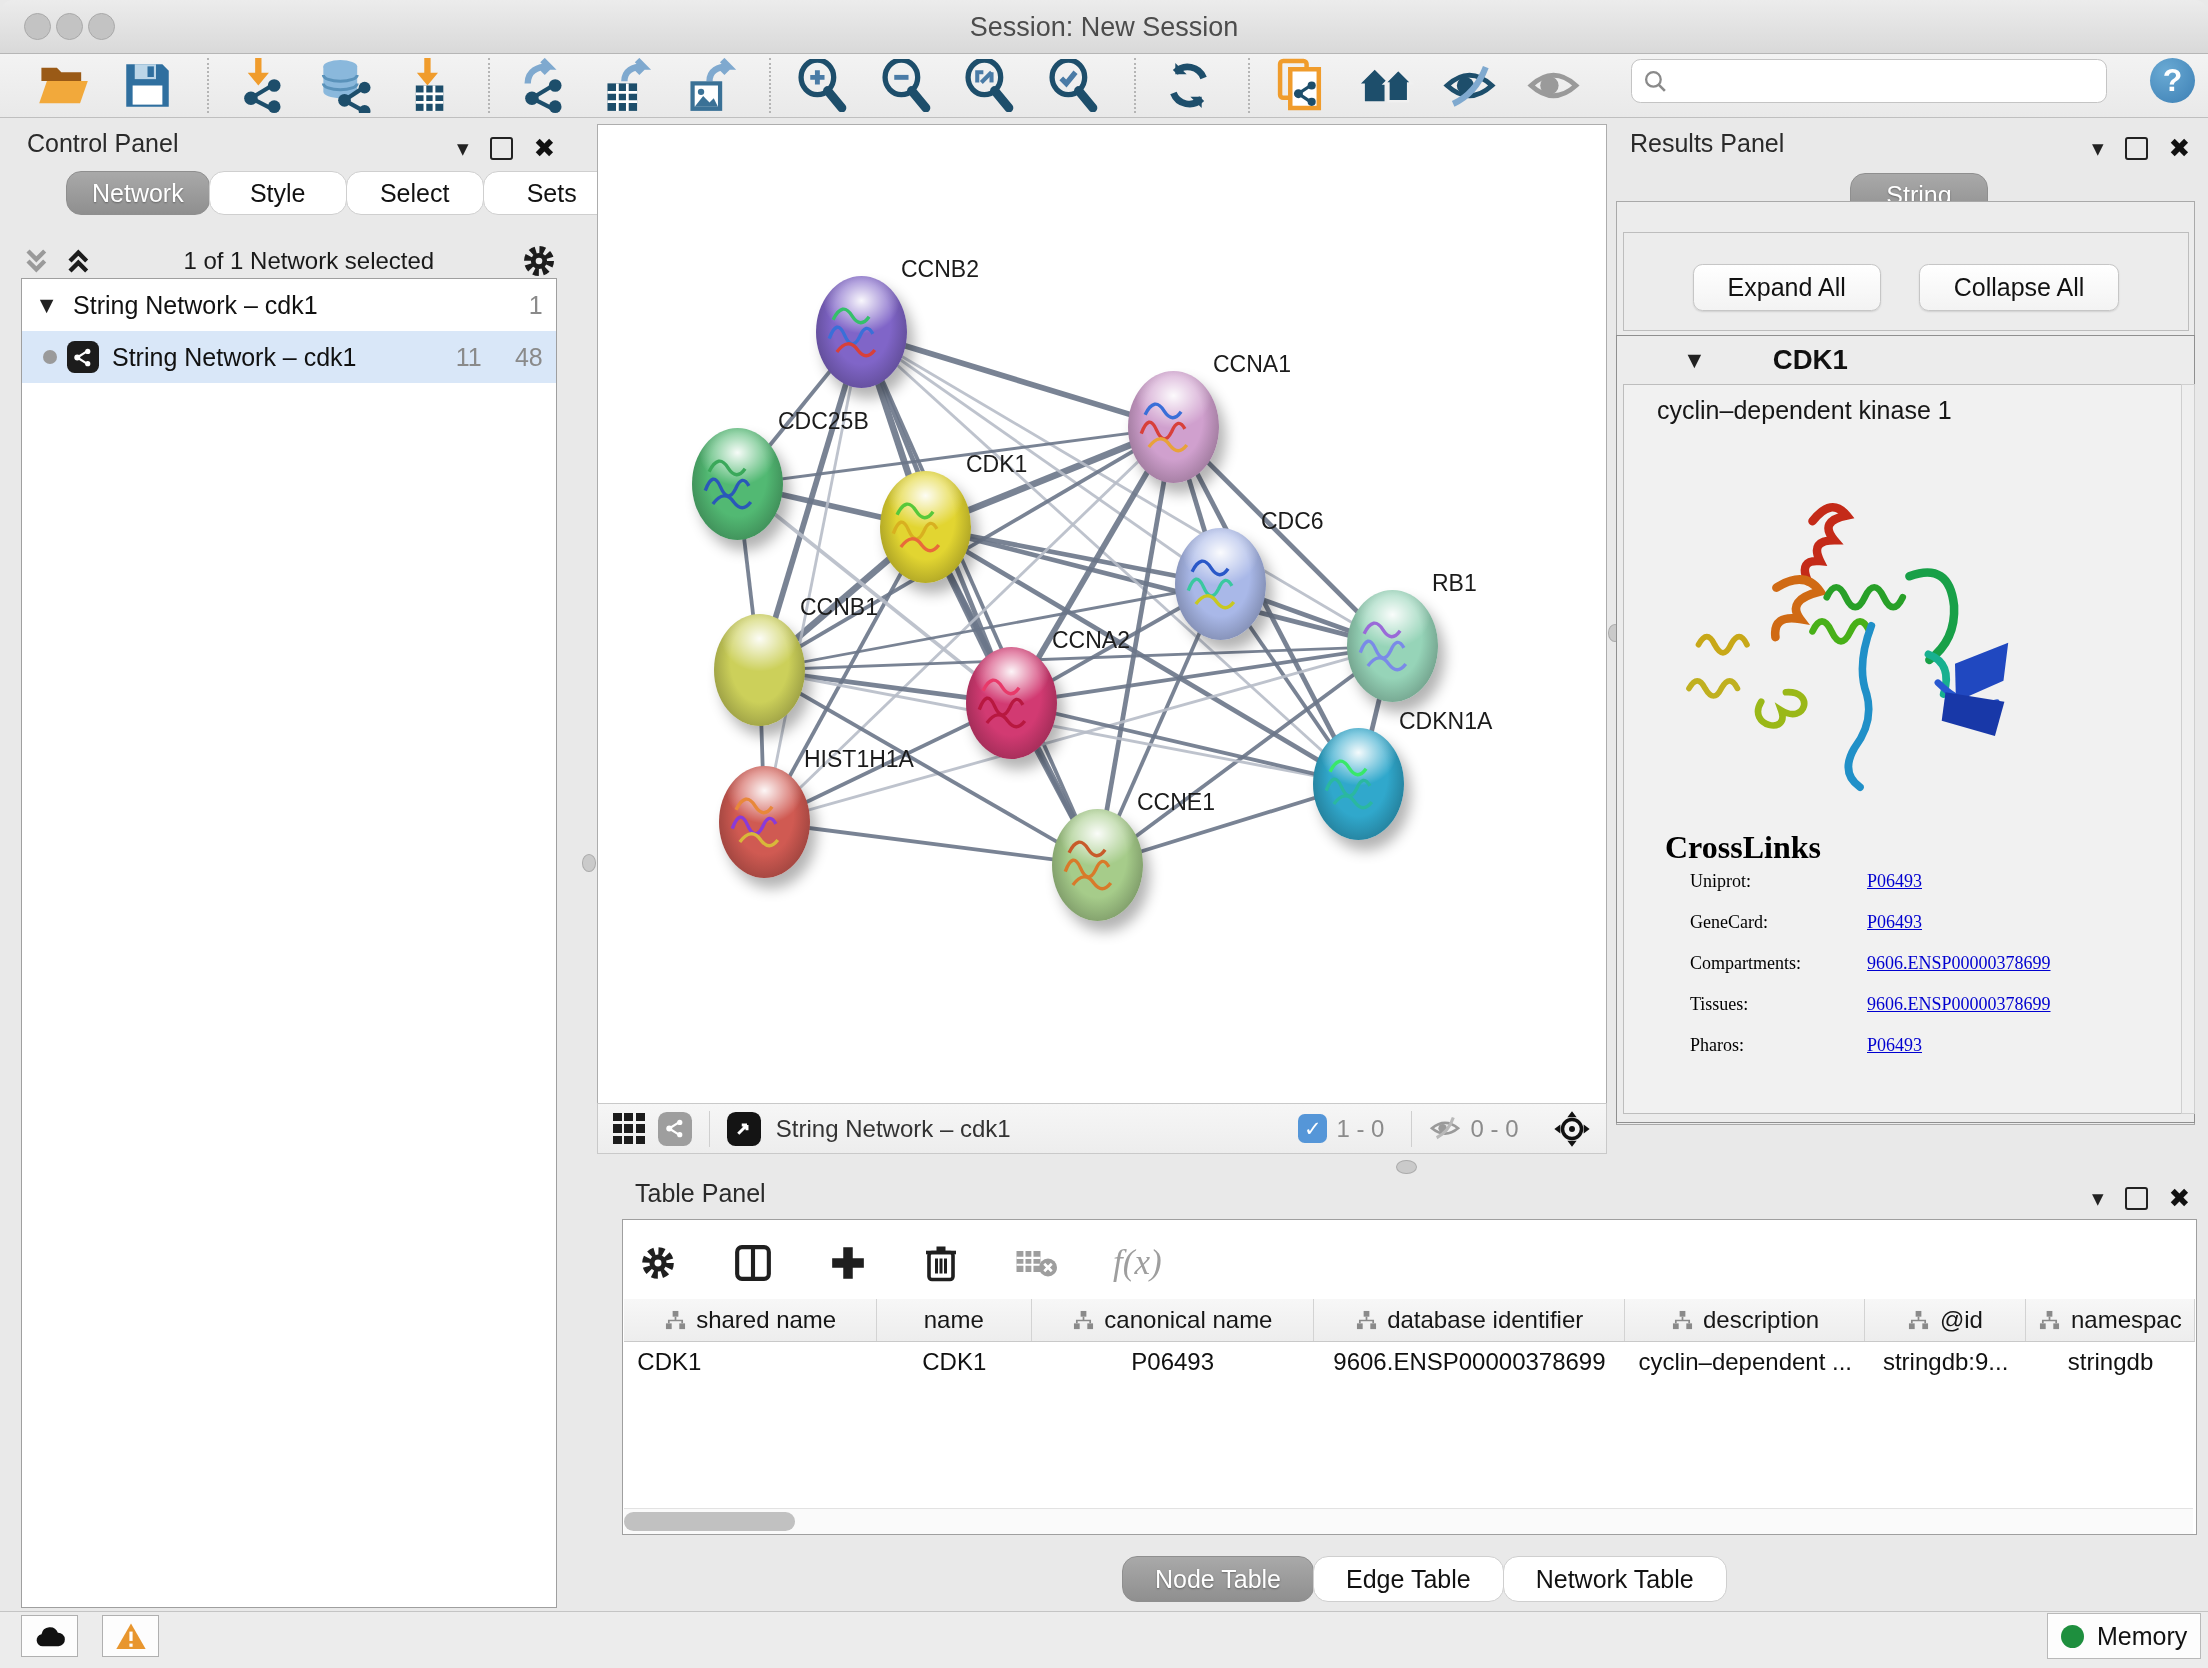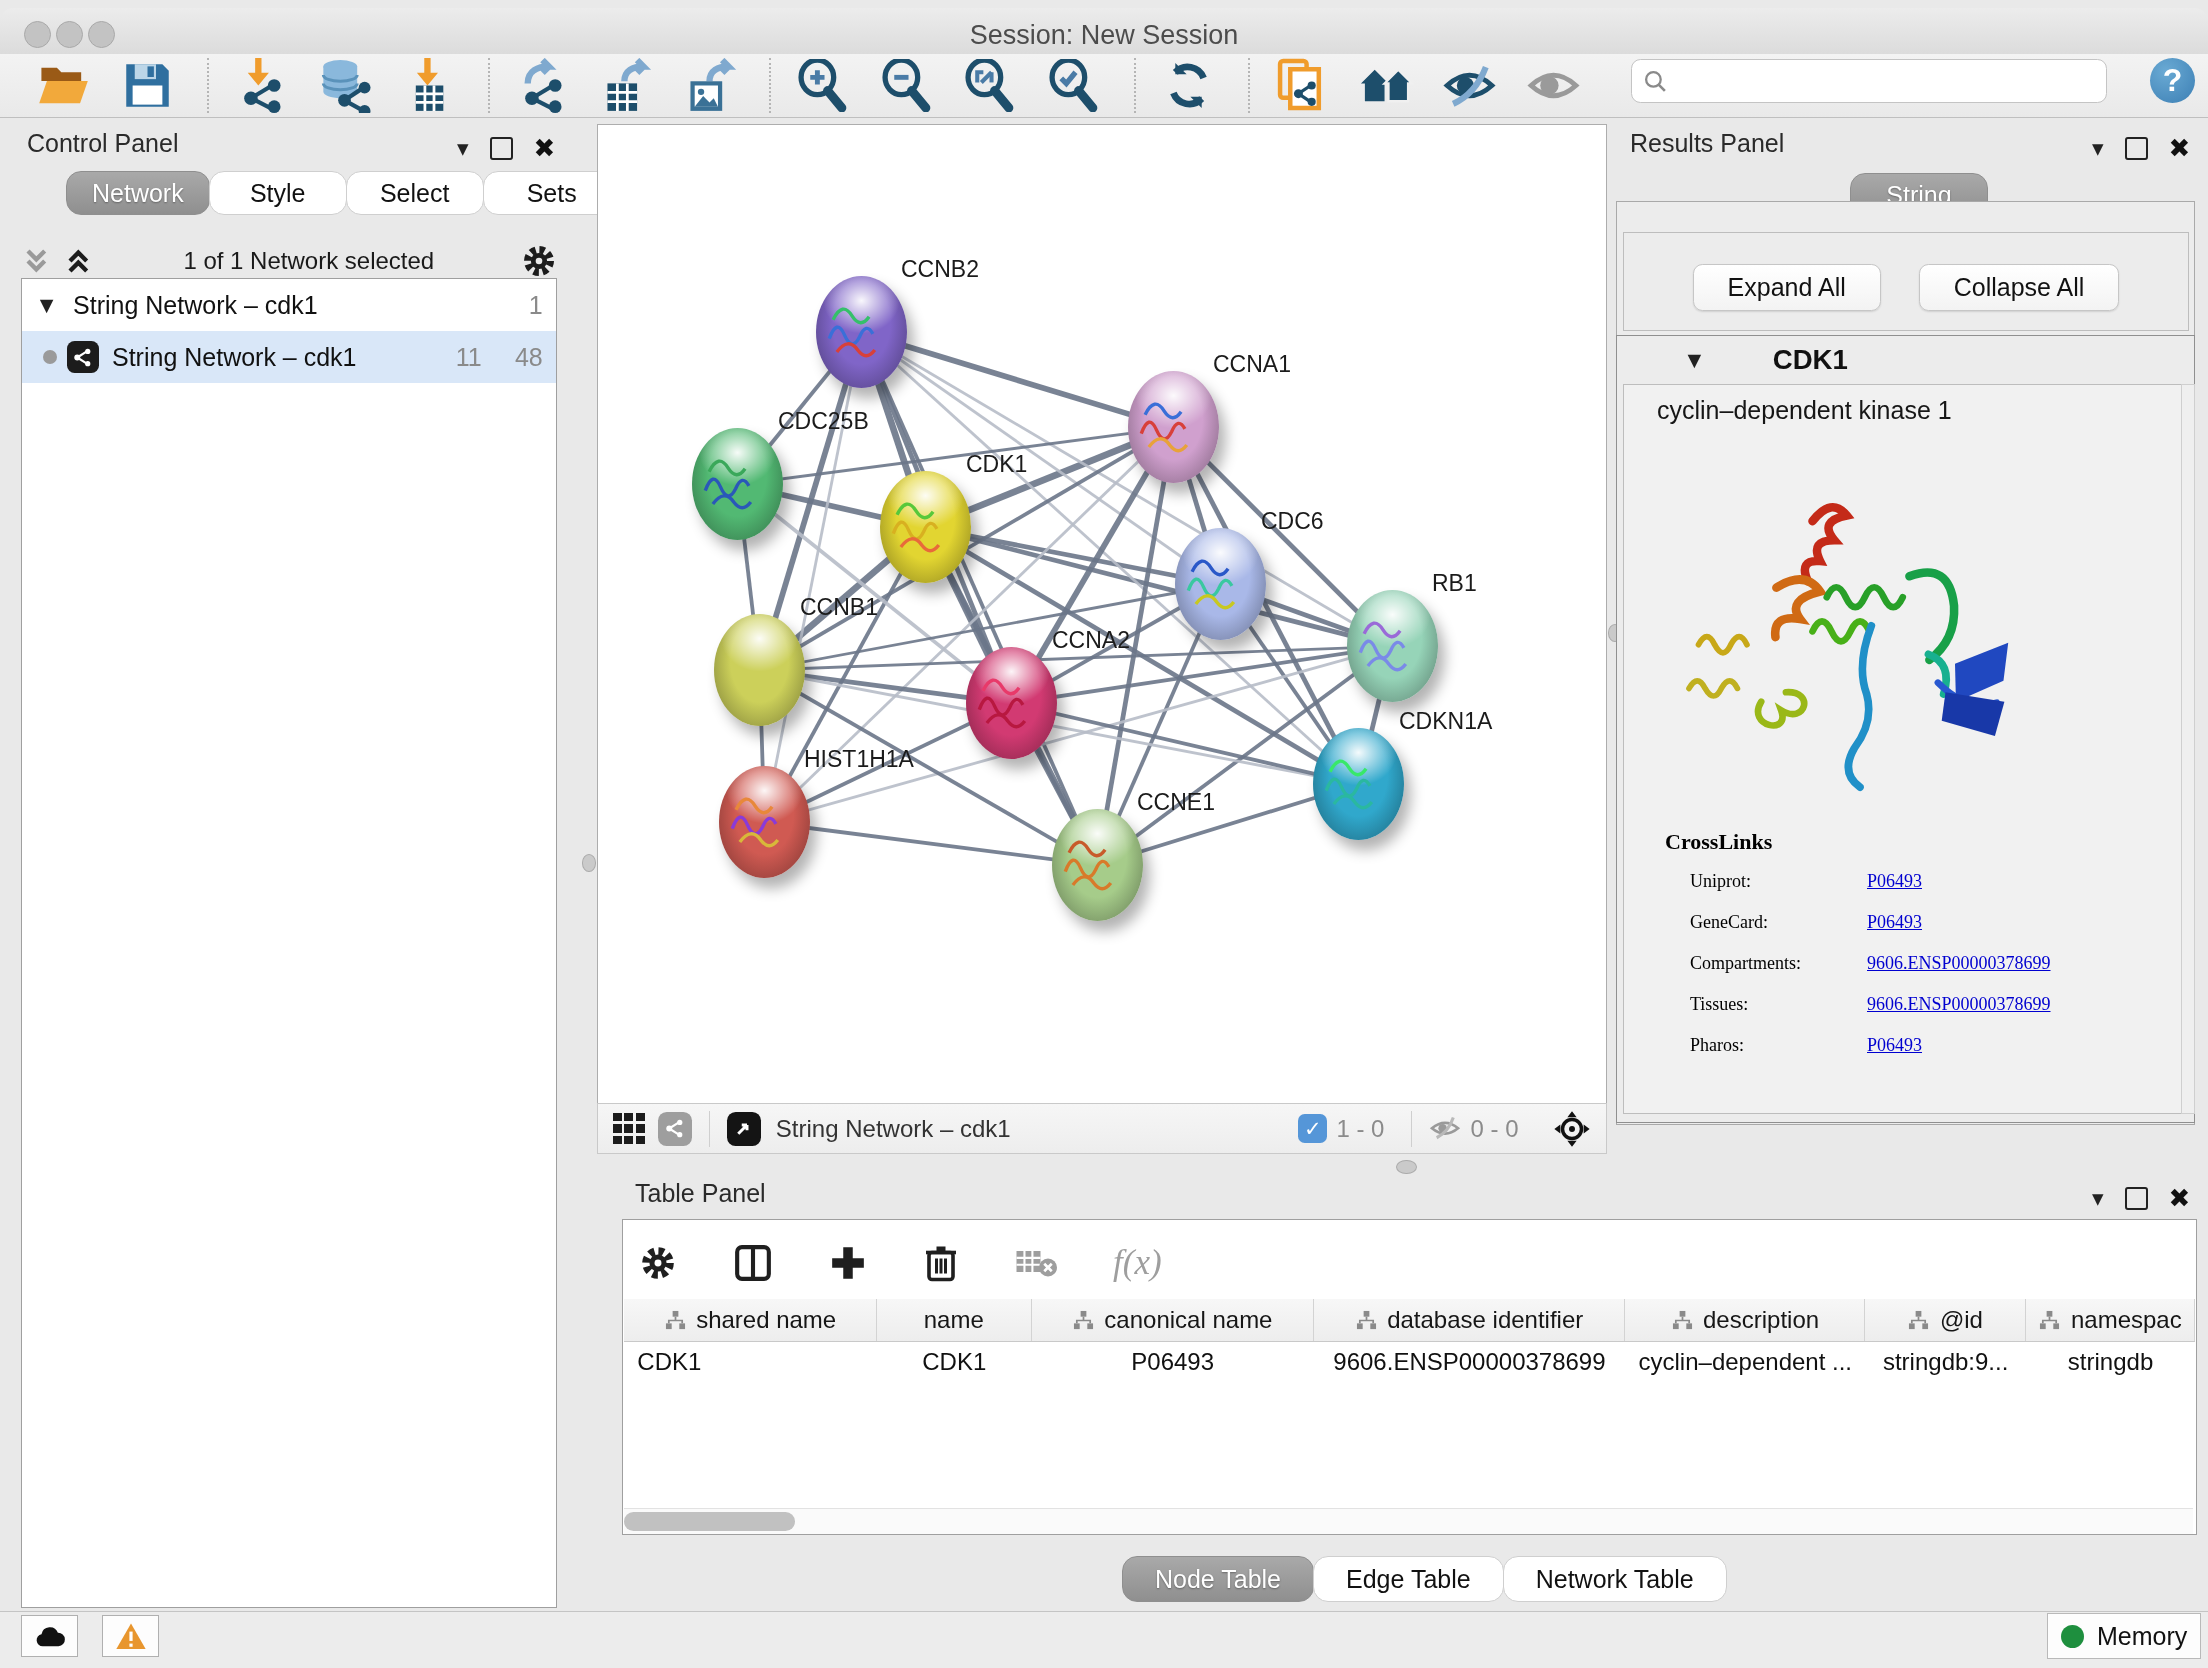--- a/index.html
+++ b/index.html
@@ -2,21 +2,21 @@
 <html style="font-size:15px"><head>
 <meta charset="utf-8">
 <style>
   html,body{margin:0;padding:0;}
   body{width:2208px;height:1668px;position:relative;overflow:hidden;
        font-family:"Liberation Sans","DejaVu Sans",sans-serif;background:#e9e9e9;
        -webkit-font-smoothing:antialiased;}
   .abs{position:absolute;}
 
   
-  #titlebar{left:0;top:8px;width:2208px;height:53px;
+  #titlebar{left:0;top:0;width:2208px;height:53px;
     background:linear-gradient(#ececec,#d9d9d9);border-bottom:1px solid #b6b6b6;
     border-radius:13.3px 13.3px 0 0;}
   .traffic{width:25px;height:25px;border-radius:50%;background:#c3c3c3;border:1px solid #a9a9a9;top:13.3px;}
   #win-title{width:100%;text-align:center;top:12.4px;font-size:27px;color:#4c4c4c;}
 
   
   #toolbar{left:0;top:54px;width:2208px;height:64px;background:linear-gradient(#f3f3f3,#e9e9e9);
     border-bottom:1px solid #bfbfbf;display:flex;align-items:center;padding-left:36px;box-sizing:border-box;}
   .tb-ico{width:55px;height:55px;display:flex;align-items:center;justify-content:center;margin-right:28.5px;flex:none;}
   .tb-sep{width:0;border-left:2.9px dotted #b5b5b5;height:55px;margin:0 25px 0 3.8px;flex:none;}
@@ -87,21 +87,21 @@
      display:flex;align-items:center;justify-content:center;gap:38px;}
   .res-btn{background:linear-gradient(#ffffff,#f3f3f3);border:1px solid #c6c6c6;border-radius:9.5px;
      font-size:25px;color:#111;padding:7.6px 34px;box-shadow:0 1px 1.9px rgba(0,0,0,.12);margin-top:12px;}
   #cdk1-box{left:1616px;top:335px;width:579px;height:788px;border:1px solid #8f8f8f;box-sizing:border-box;background:#ececec;}
   #cdk1-hdr{left:1616px;top:339px;width:579px;height:42px;display:flex;align-items:center;}
   #cdk1-hdr .tri{margin-left:67px;}
   #cdk1-name{font-size:27.6px;font-weight:bold;color:#111;margin-left:67px;}
   #cdk1-inner{left:1623px;top:384px;width:560px;height:730px;background:#f1f1f1;border:1px solid #bdbdbd;box-sizing:border-box;}
   #cdk1-desc{left:1657px;top:396px;font-size:25px;color:#161616;}
   #protein{left:1670px;top:462px;}
-  #xl-title{left:1665px;top:829px;font-family:"Liberation Serif","DejaVu Serif",serif;font-weight:bold;font-size:22px;color:#000;}
+  #xl-title{left:1665px;top:829px;font-family:"Liberation Serif","DejaVu Serif",serif;font-weight:bold;font-size:32px;color:#000;}
   #crosslinks-rows{left:1690px;top:871px;width:495px;}
   .cl-row{display:flex;margin-bottom:20px;font-family:"Liberation Serif","DejaVu Serif",serif;font-size:18px;}
   .cl-label{width:177px;color:#000;}
   .cl-val{color:#0000d0;text-decoration:underline;}
   #res-scroll{left:2181px;top:384px;width:14.3px;height:730px;background:#efefef;border:1px solid #cfcfcf;box-sizing:border-box;}
 
   
   #tbl-title{left:635px;top:1179px;}
   #tbl-hdr-ctrl{left:2092px;top:1183px;}
   #tbl-box{left:622px;top:1219px;width:1575px;height:316px;background:#fff;border:1.9px solid #9f9f9f;box-sizing:border-box;}

